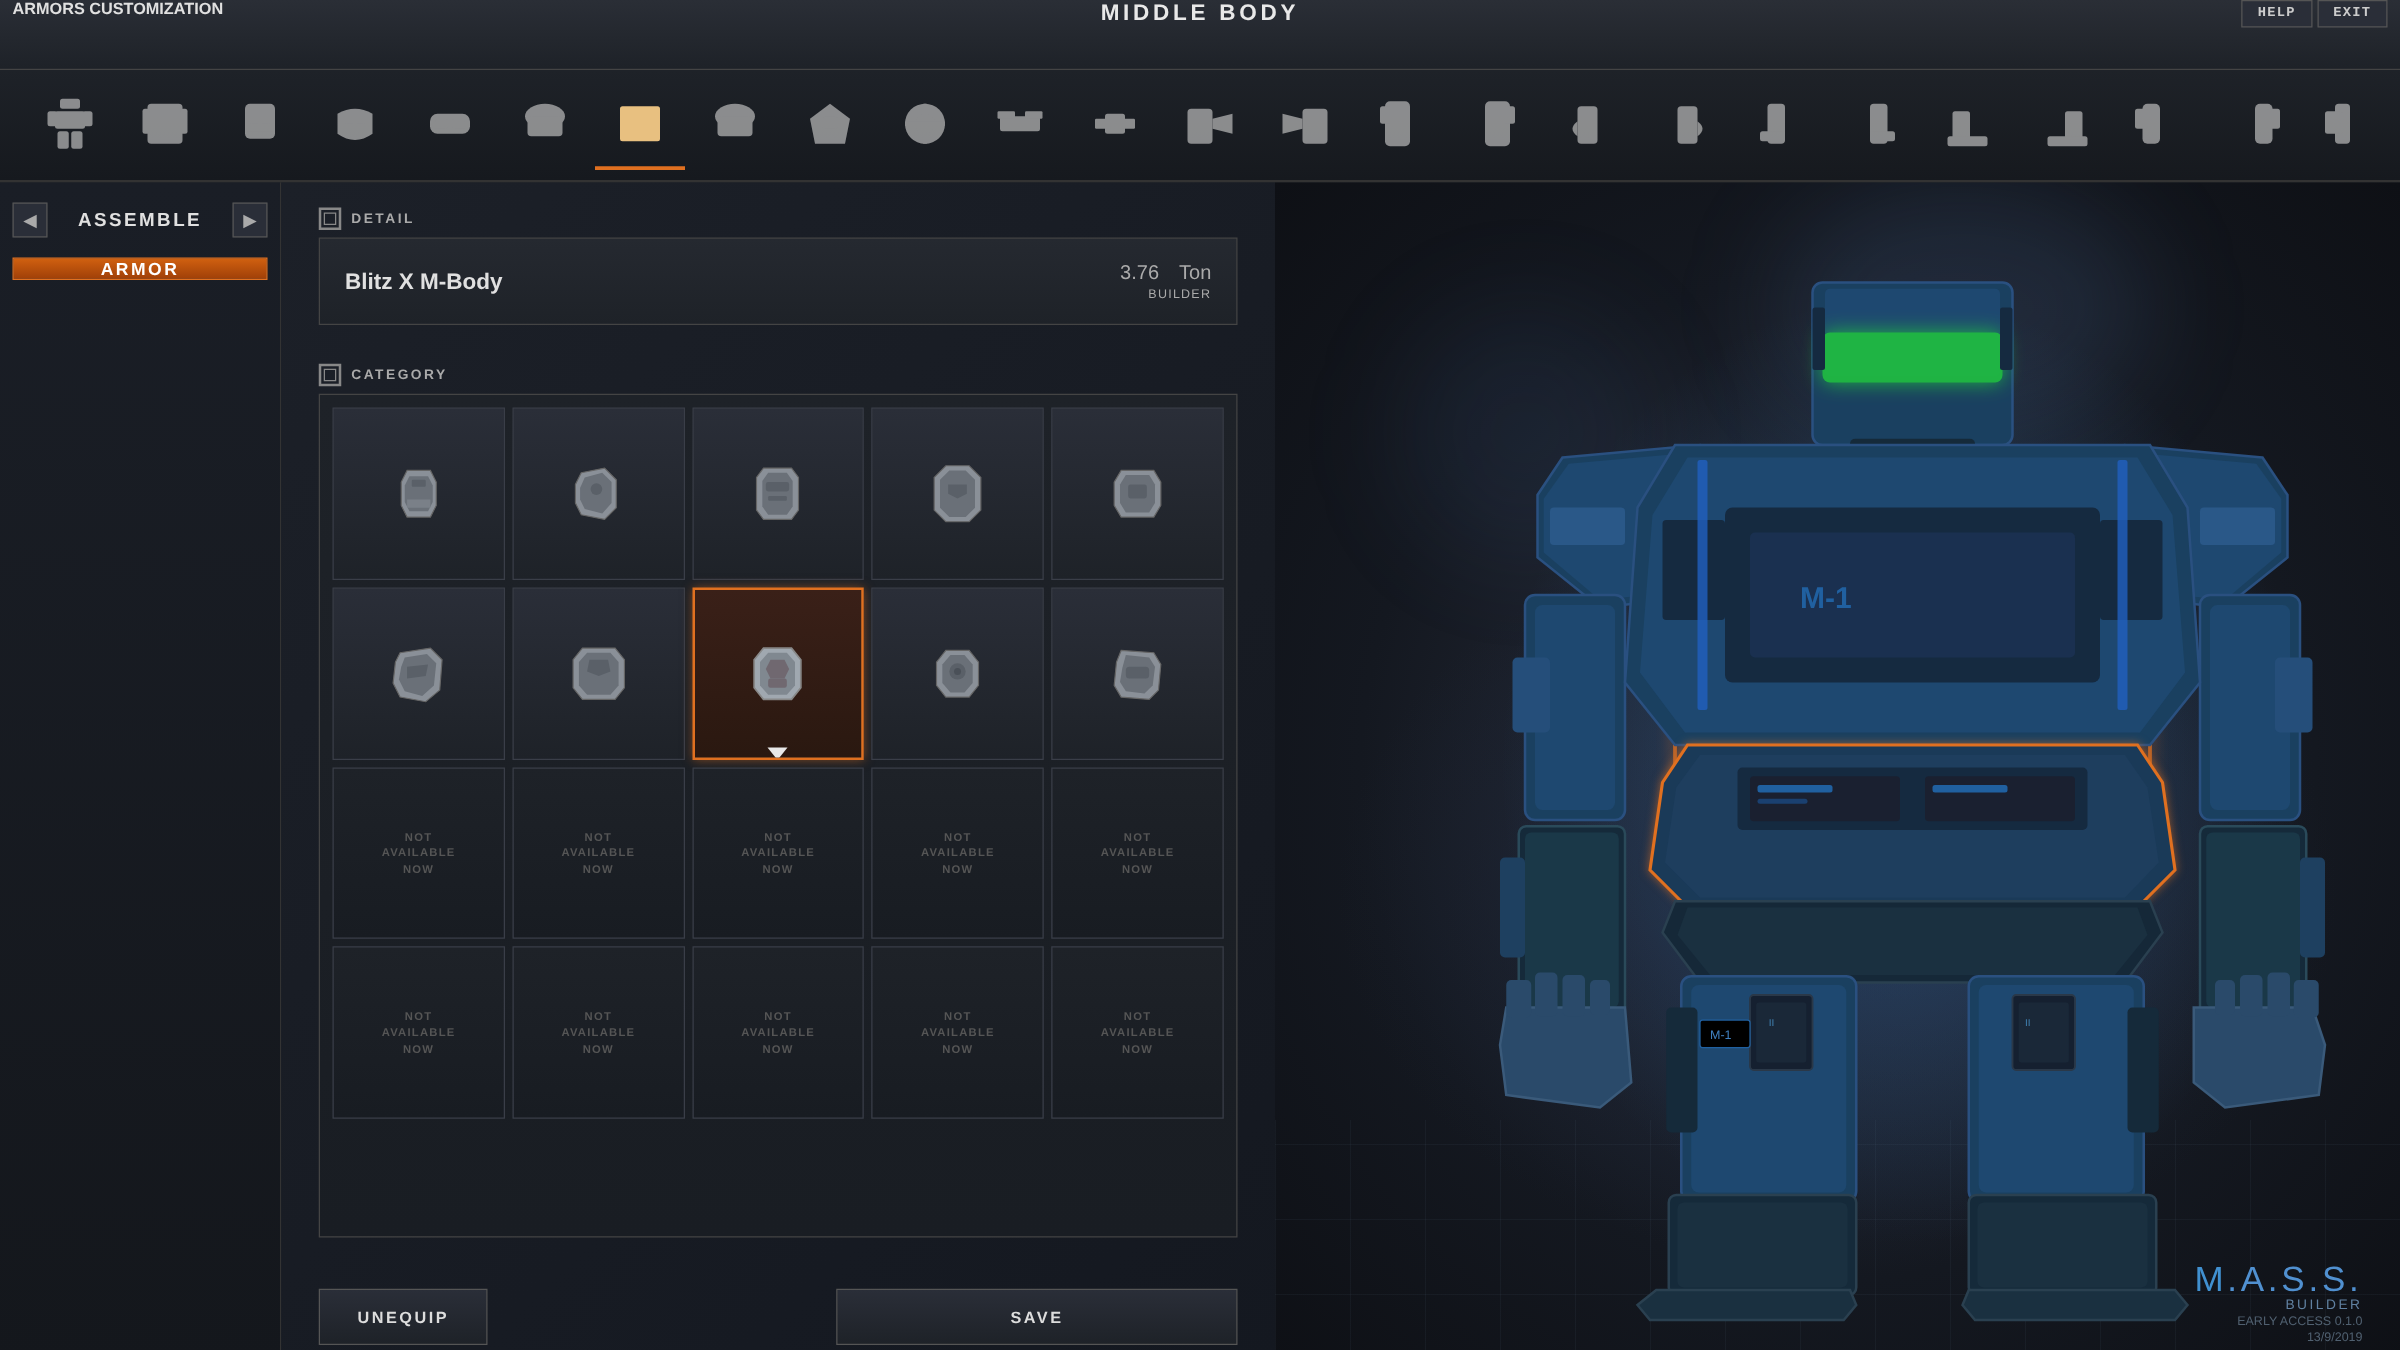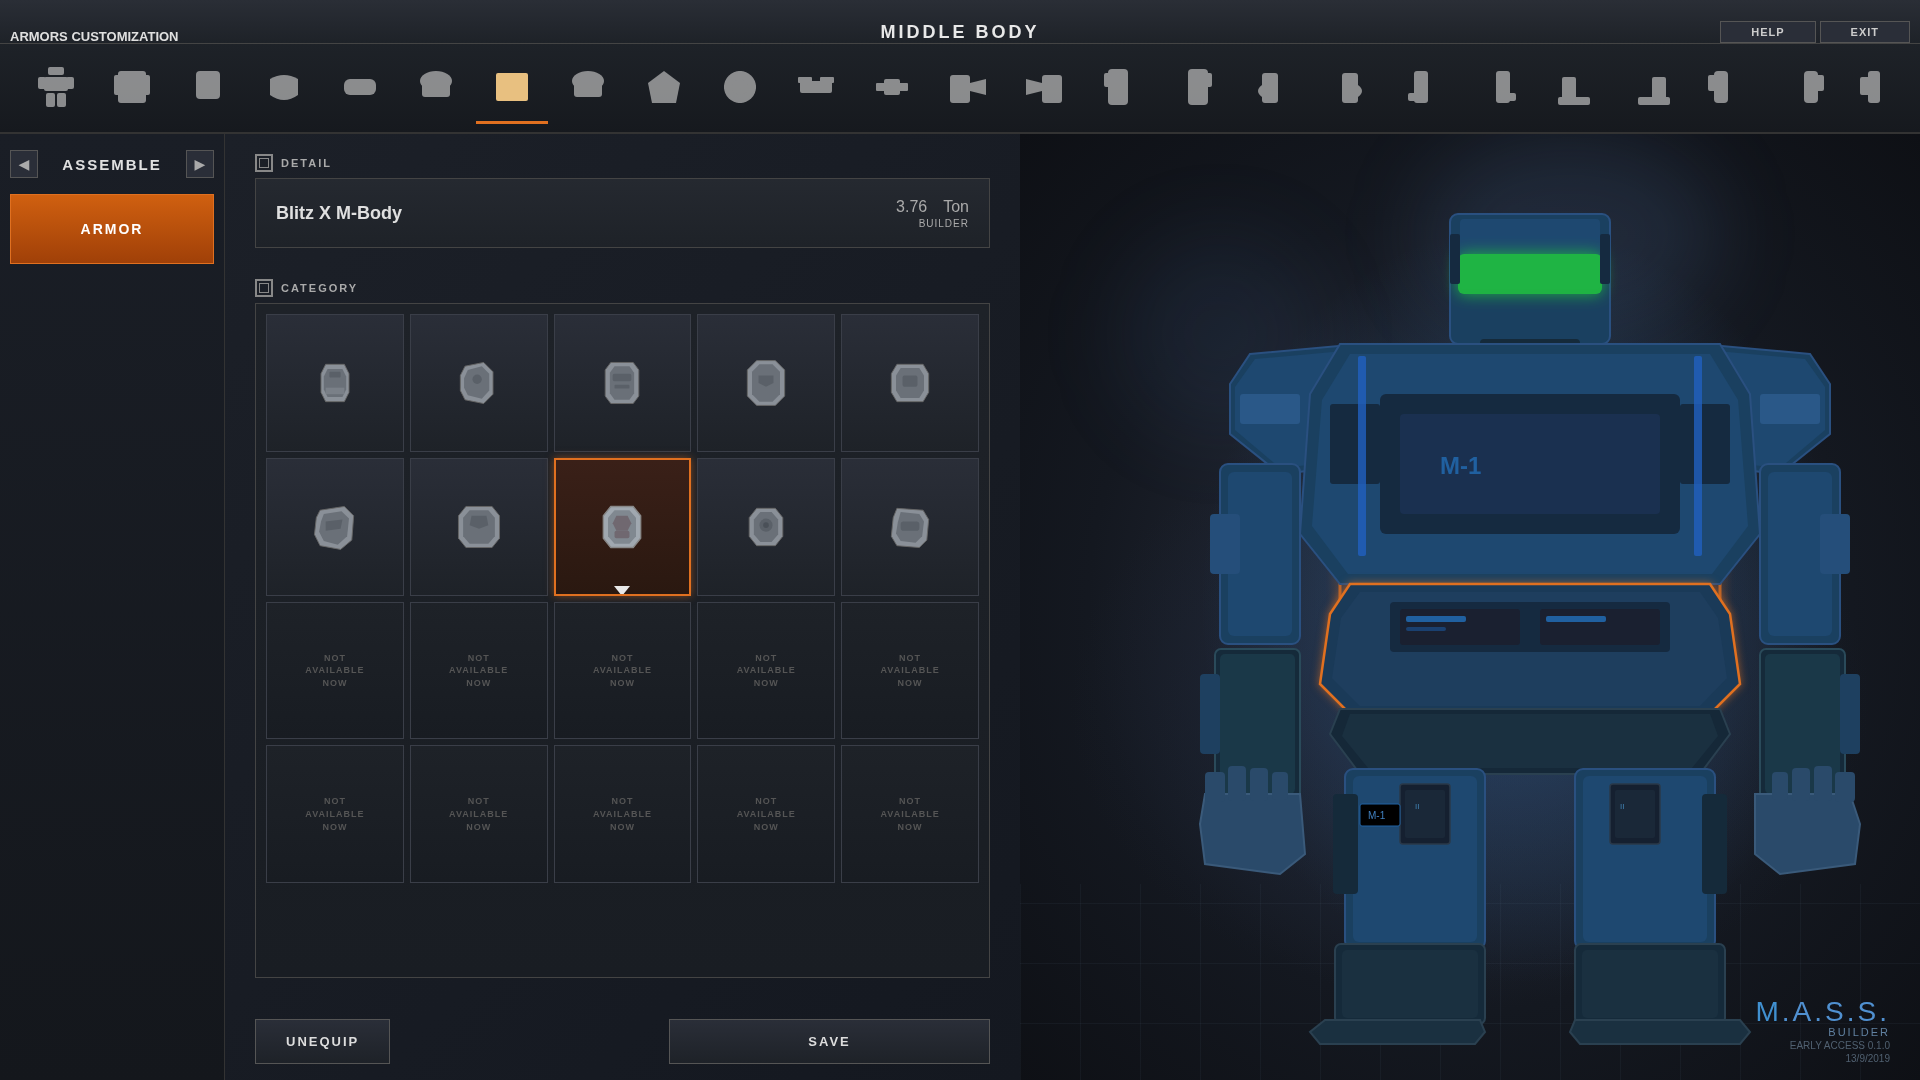--- a/index.html
+++ b/index.html
@@ -8,25 +8,25 @@
       height: 1080px;
       background: #1a1e24;
       font-family: 'Arial', sans-serif;
       overflow: hidden;
       color: #ccc;
     }
 
     
     .top-bar {
       width: 100%;
-      height: 44px;
+      height: 56px;
       background: linear-gradient(180deg, #2a2e36 0%, #1e2228 100%);
       border-bottom: 1px solid #444;
       display: flex;
-      align-items: flex-end;
+      align-items: flex-start;
       justify-content: space-between;
       padding: 0 10px;
       position: relative;
     }
     .top-bar-logo {
       display: flex;
       align-items: center;
       gap: 4px;
     }
     .logo-text {
@@ -47,23 +47,24 @@
     .top-buttons {
       display: flex;
       gap: 4px;
     }
     .top-btn {
       background: #2a2e38;
       border: 1px solid #555;
       color: #ccc;
       font-size: 11px;
       font-weight: bold;
-      padding: 4px 30px;
+      padding: 4px 12px;
       cursor: pointer;
       letter-spacing: 1px;
+      font-family: Liberation Mono, monospace;
     }
 
     
     .parts-bar {
       width: 100%;
       height: 90px;
       background: linear-gradient(180deg, #1e2228 0%, #16191e 100%);
       border-bottom: 2px solid #333;
       display: flex;
       align-items: center;
@@ -137,21 +138,21 @@
       letter-spacing: 2px;
       flex: 1;
       text-align: center;
     }
     .armor-btn {
       background: linear-gradient(180deg, #d06010 0%, #a04008 100%);
       border: 1px solid #e07020;
       color: #fff;
       font-size: 14px;
       font-weight: bold;
-      padding: 26px;
+      padding: 0;
       text-align: center;
       letter-spacing: 2px;
       cursor: pointer;
     }
 
     
     .content-area {
       flex: 1;
       padding: 20px 30px;
       display: flex;

